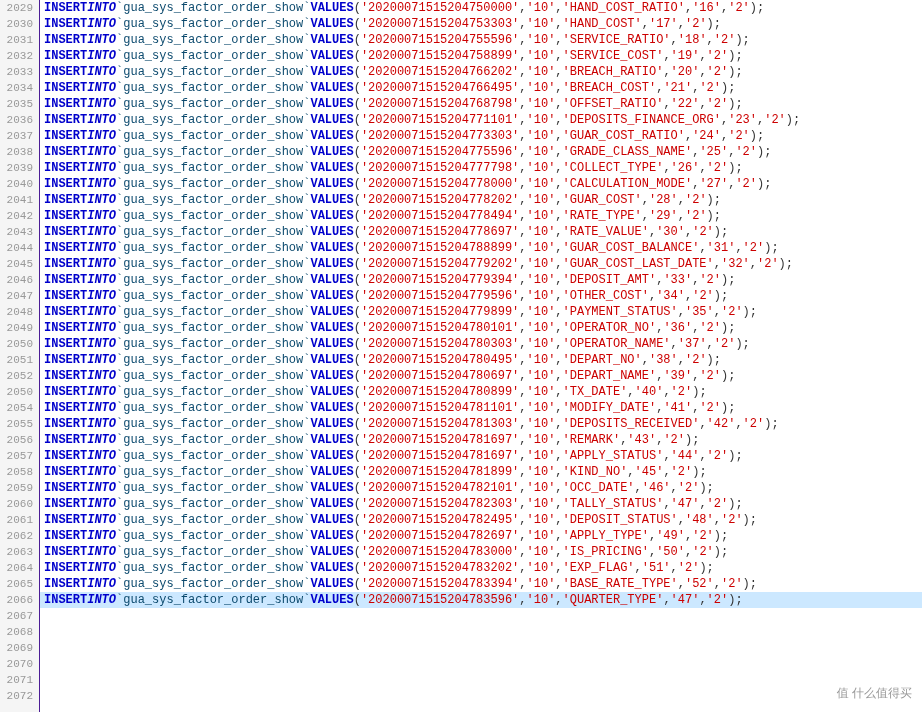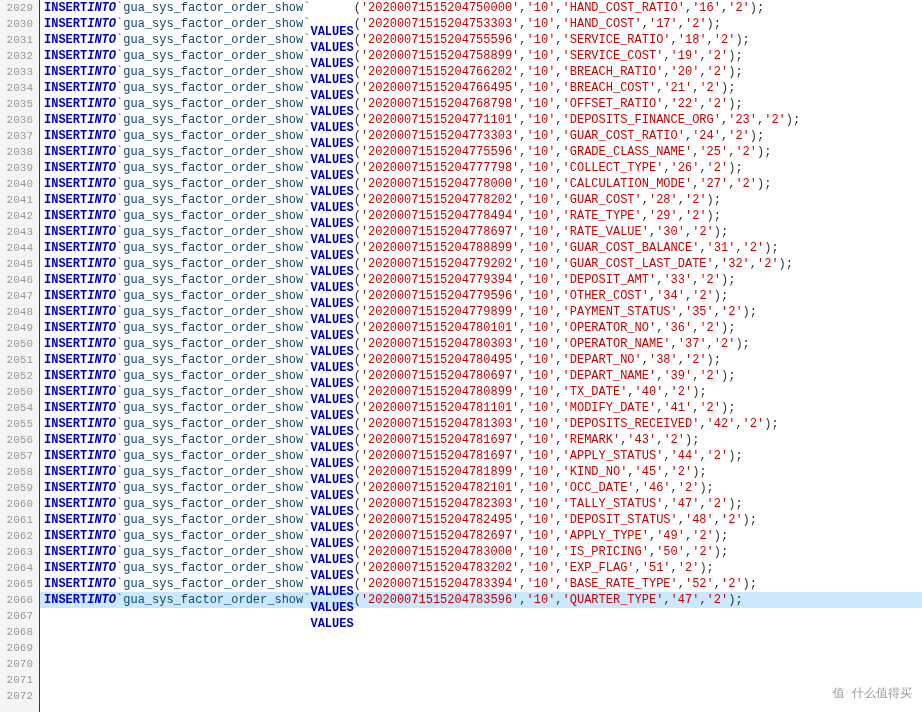--- a/index.html
+++ b/index.html
@@ -40,36 +40,37 @@
       overflow: auto;
       padding: 0;
       background: #ffffff;
     }
     .code-line {
       display: flex;
       height: 16px;
       line-height: 16px;
       padding: 0 4px;
       white-space: nowrap;
+      align-items: flex-end;
     }
     .code-line.highlighted {
       background: #cce8ff;
     }
     .kw-insert { color: #0000cc; font-weight: bold; }
     .kw-into { color: #0000cc; font-weight: bold; font-style: italic; }
     .kw-values { color: #0000cc; font-weight: bold; margin-top: 24px; }
     .tbl { color: #0c4a6e; }
     .str { color: #cc0000; }
     .watermark {
       position: fixed;
       bottom: 10px;
       right: 10px;
       color: #999;
       font-size: 12px;
-      font-family: Liberation Mono, monospace;
+      font-family: Liberation Sans, sans-serif;
     }
   </style>
 </head>
 <body>
 
 <div class="editor-container">
   <div class="line-numbers" id="lineNumbers">
       <span class="line-number">2029</span>
       <span class="line-number">2030</span>
       <span class="line-number">2031</span>

